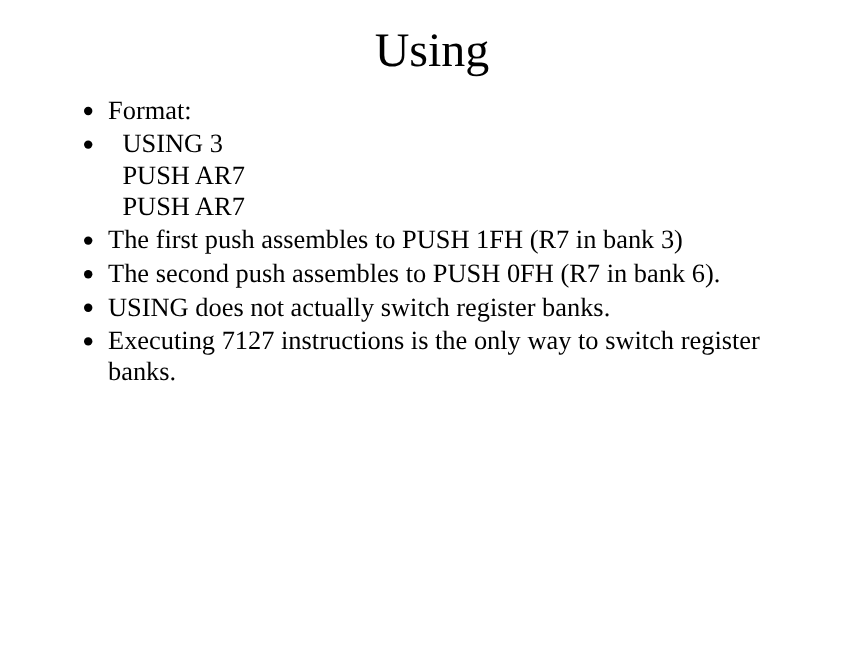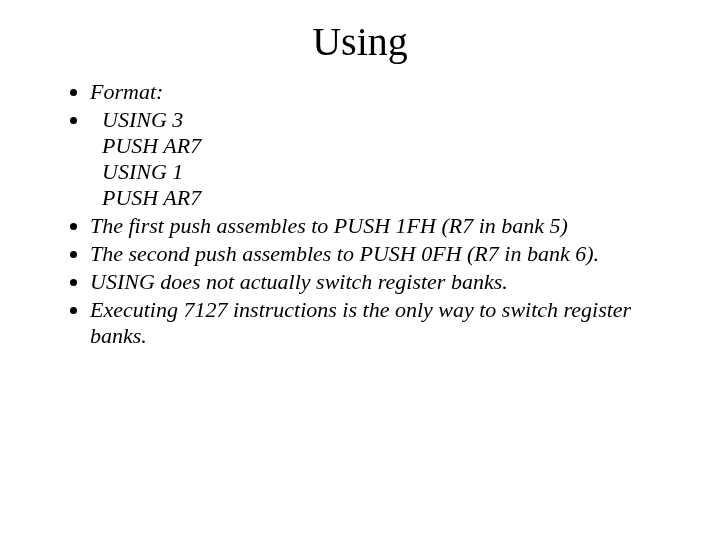--- a/index.html
+++ b/index.html
@@ -25,21 +25,20 @@
     font-weight: 400;
     margin-top: 18px;
     margin-bottom: 14px;
   }
   ul.main {
     list-style: disc;
     margin: 0 0 0 66px;
     padding: 0 60px 0 24px;
     font-size: 22px;
     line-height: 1.18;
-    font-style: italic;
   }
   ul.main > li {
     margin: 0 0 2px 0;
     padding: 0;
   }
   .indent {
     display: block;
     margin-left: 12px;
   }
   .using-line {
@@ -68,25 +67,24 @@
 
   <ul class="main">
 
     <li>
       <span>Format:</span>
     </li>
 
     <li>
       <span class="indent">USING 3</span>
       <span class="indent">PUSH AR7</span>
-      <span class="indent">USING 1</span>
       <span class="indent">PUSH AR7</span>
     </li>
 
-    <li>The first push assembles to PUSH 1FH (R7 in bank 5)</li>
+    <li>The first push assembles to PUSH 1FH (R7 in bank 3)</li>
     <li>The second push assembles to PUSH 0FH (R7 in bank 6).</li>
     <li>USING does not actually switch register banks.</li>
     <li>Executing 7127 instructions is the only way to switch register banks.</li>
 
   </ul>
 
   <div class="page-num">39</div>
 
 </div>
 

